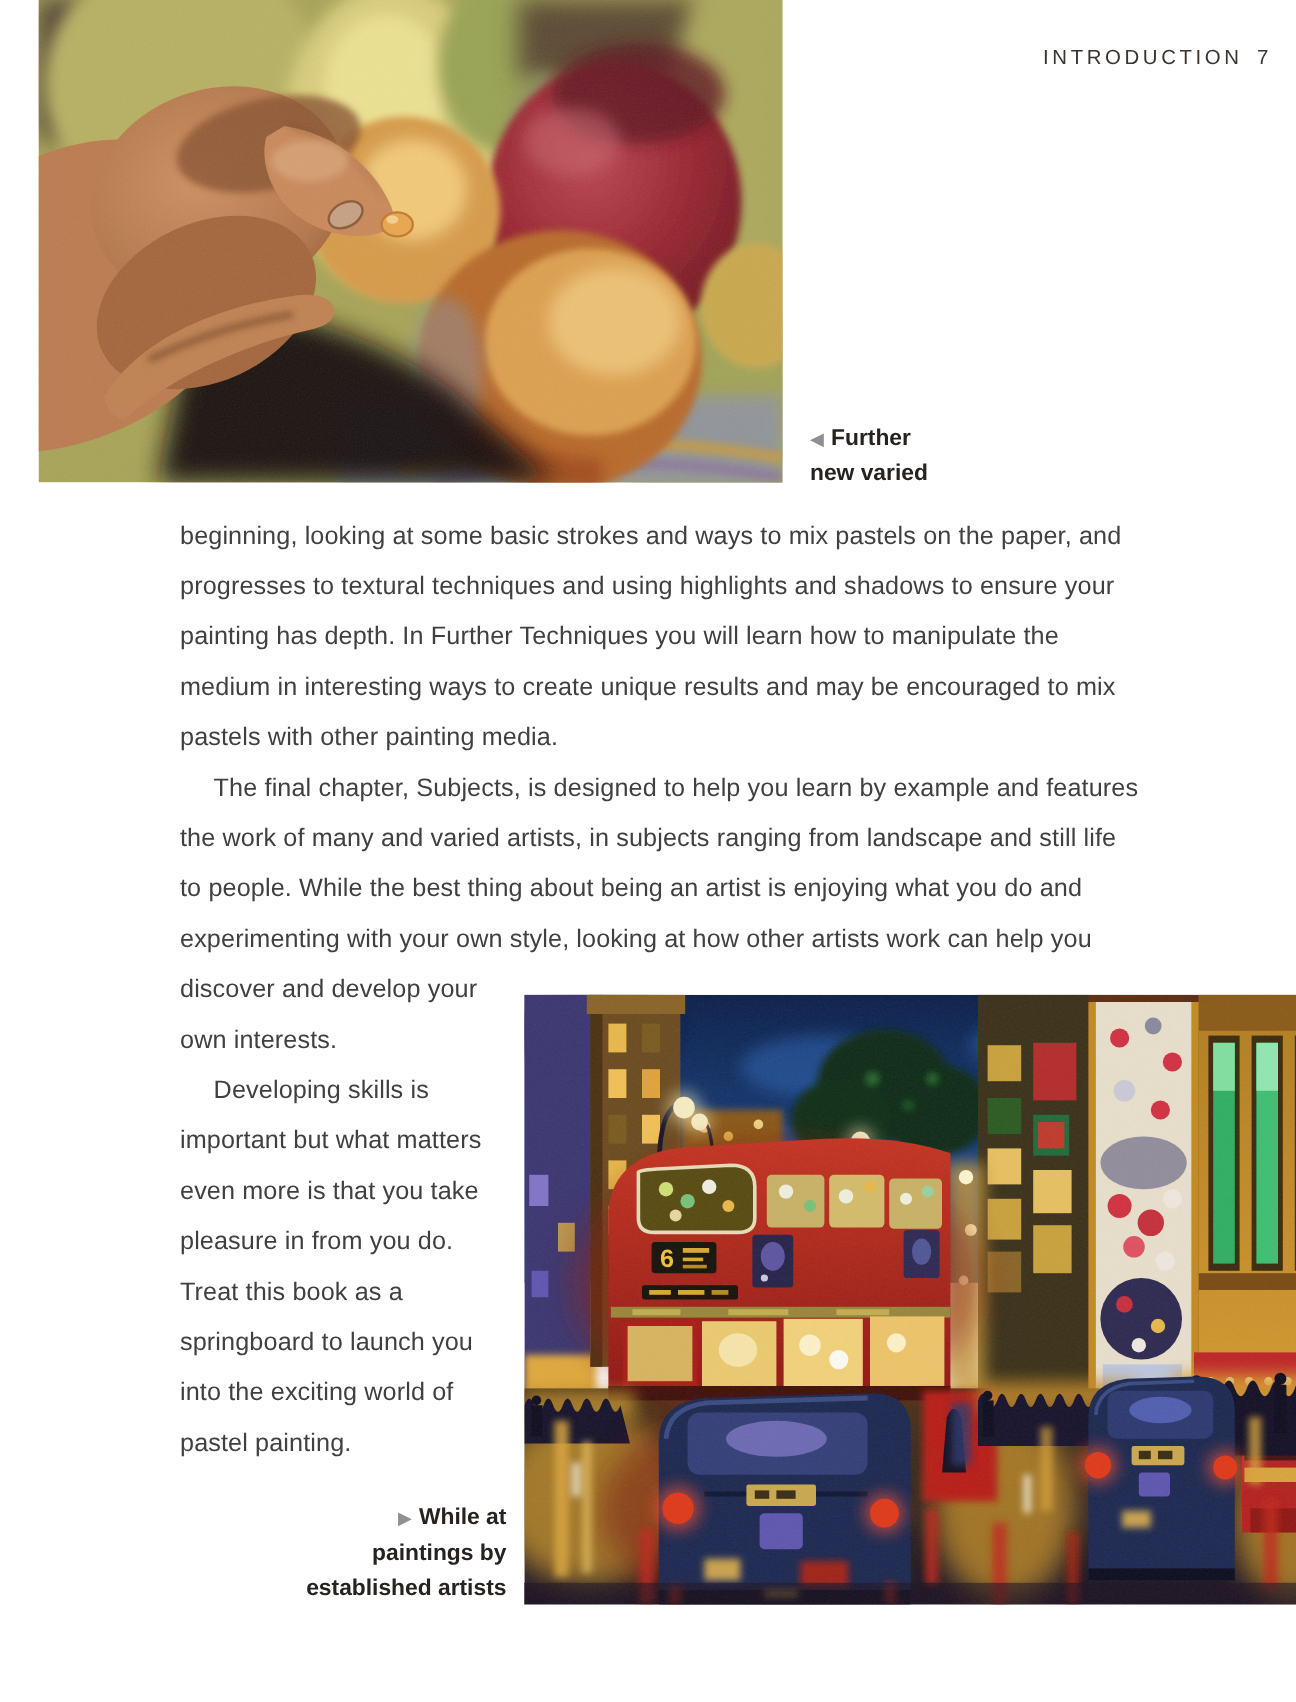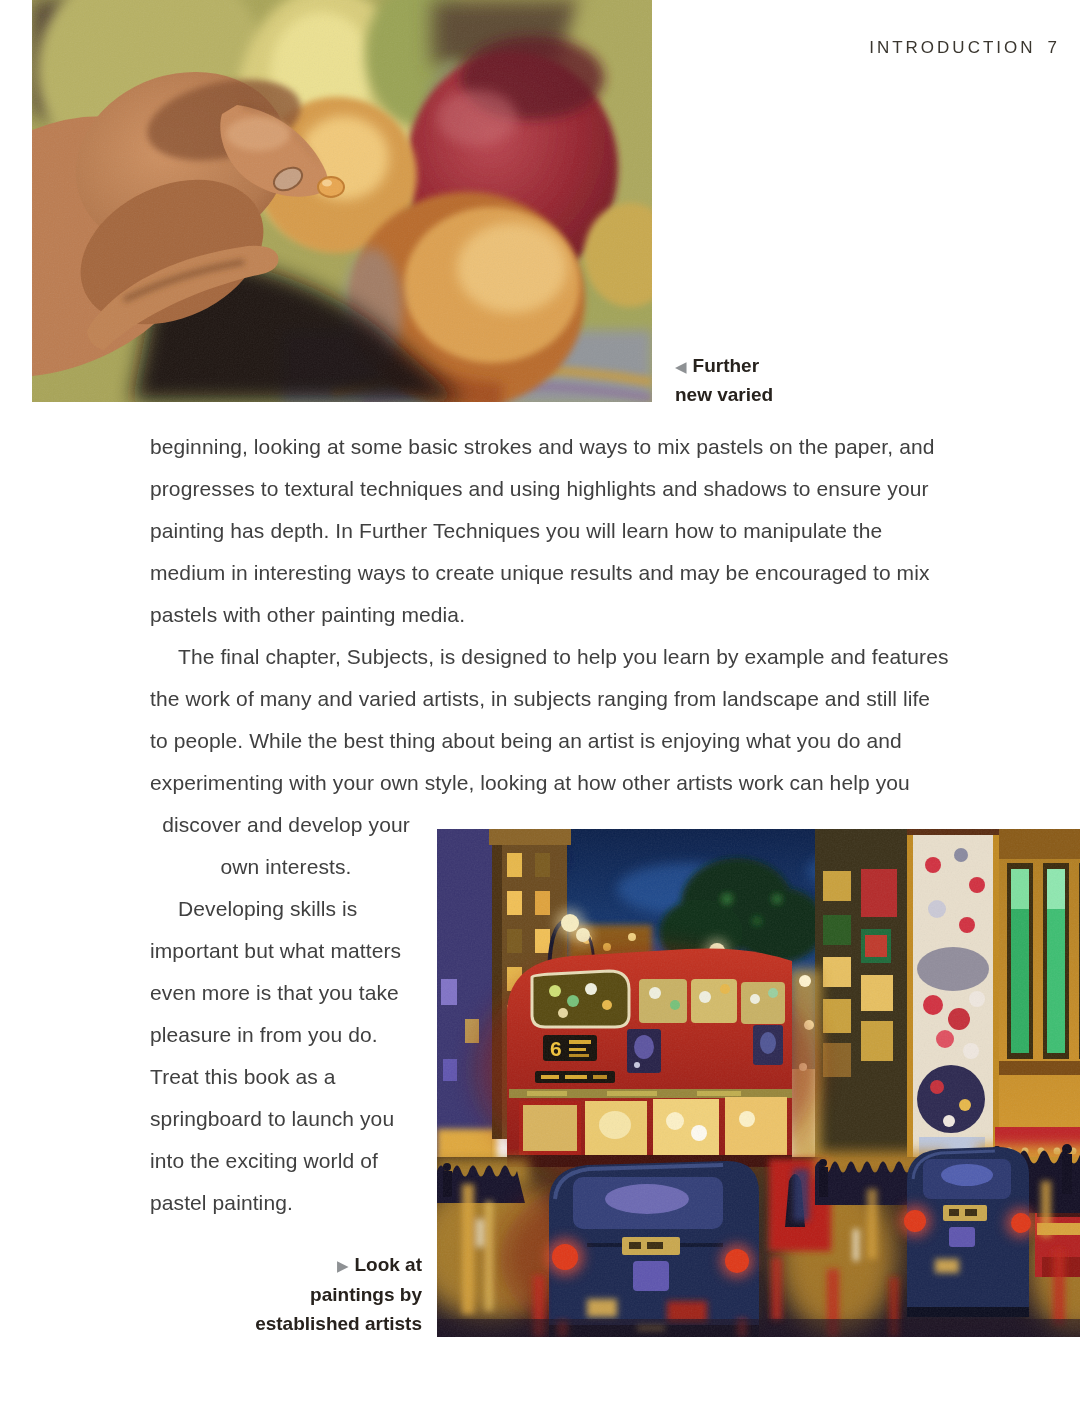--- a/index.html
+++ b/index.html
@@ -21,21 +21,21 @@
   .caption .tri{color:#8e9194;font-size:15px;margin:0 6px 0 0;}
   .caption-discover{position:absolute;left:643px;top:352px;width:160px;text-align:left;}
   .caption-look{position:absolute;left:118px;top:1250px;width:272px;text-align:right;line-height:29px;}
 
   .bodytext{
     position:absolute;color:#404040;font-size:21px;line-height:42px;
     letter-spacing:.1px;
   }
   .p1{left:118px;top:426px;width:800px;}
   .p2{left:118px;top:636px;width:800px;text-indent:28px;}
-  .p2c{left:118px;top:804px;width:272px;text-align:center;}
+  .p2c{left:118px;top:804px;width:272px;}
   .p3{left:118px;top:888px;width:276px;text-indent:28px;}
 </style>
 </head>
 <body>
 
 <div class="page">
 
   <div class="top-photo" role="img" aria-label="Close-up photograph of a hand applying a small piece of orange pastel to a still-life painting of fruit: pears, a red apple and oranges">
     <svg viewBox="0 0 620 402" preserveAspectRatio="none">
       <defs>
@@ -124,21 +124,21 @@
     <span class="tri">◀</span><span>Further</span><br>
     <span>new varied</span>
   </div>
 
   <div class="bodytext p1">beginning, looking at some basic strokes and ways to mix pastels on the paper, and progresses to textural techniques and using highlights and shadows to ensure your painting has depth. In Further Techniques you will learn how to manipulate the medium in interesting ways to create unique results and may be encouraged to mix pastels with other painting media.</div>
   <div class="bodytext p2">The final chapter, Subjects, is designed to help you learn by example and features the work of many and varied artists, in subjects ranging from landscape and still life to people. While the best thing about being an artist is enjoying what you do and experimenting with your own style, looking at how other artists work can help you</div>
   <div class="bodytext p2c">discover and develop your own interests.</div>
   <div class="bodytext p3">Developing skills is important but what matters even more is that you take pleasure in from you do. Treat this book as a springboard to launch you into the exciting world of pastel painting.</div>
 
   <div class="caption caption-look">
-    <span class="tri">▶</span><span>Look at</span><br>
+    <span class="tri">▶</span><span>While at</span><br>
     <span>paintings by</span><br>
     <span>established artists</span>
   </div>
 
   <div class="bottom-painting" role="img" aria-label="Pastel painting of a London street at night with a red double-decker bus, black taxi cabs, illuminated buildings, crowds and wet road reflections">
     <svg viewBox="0 0 675 508" preserveAspectRatio="none">
       <defs>
         <filter id="c3" x="-40%" y="-40%" width="180%" height="180%">
             <feGaussianBlur stdDeviation="3"></feGaussianBlur>
           </filter>

